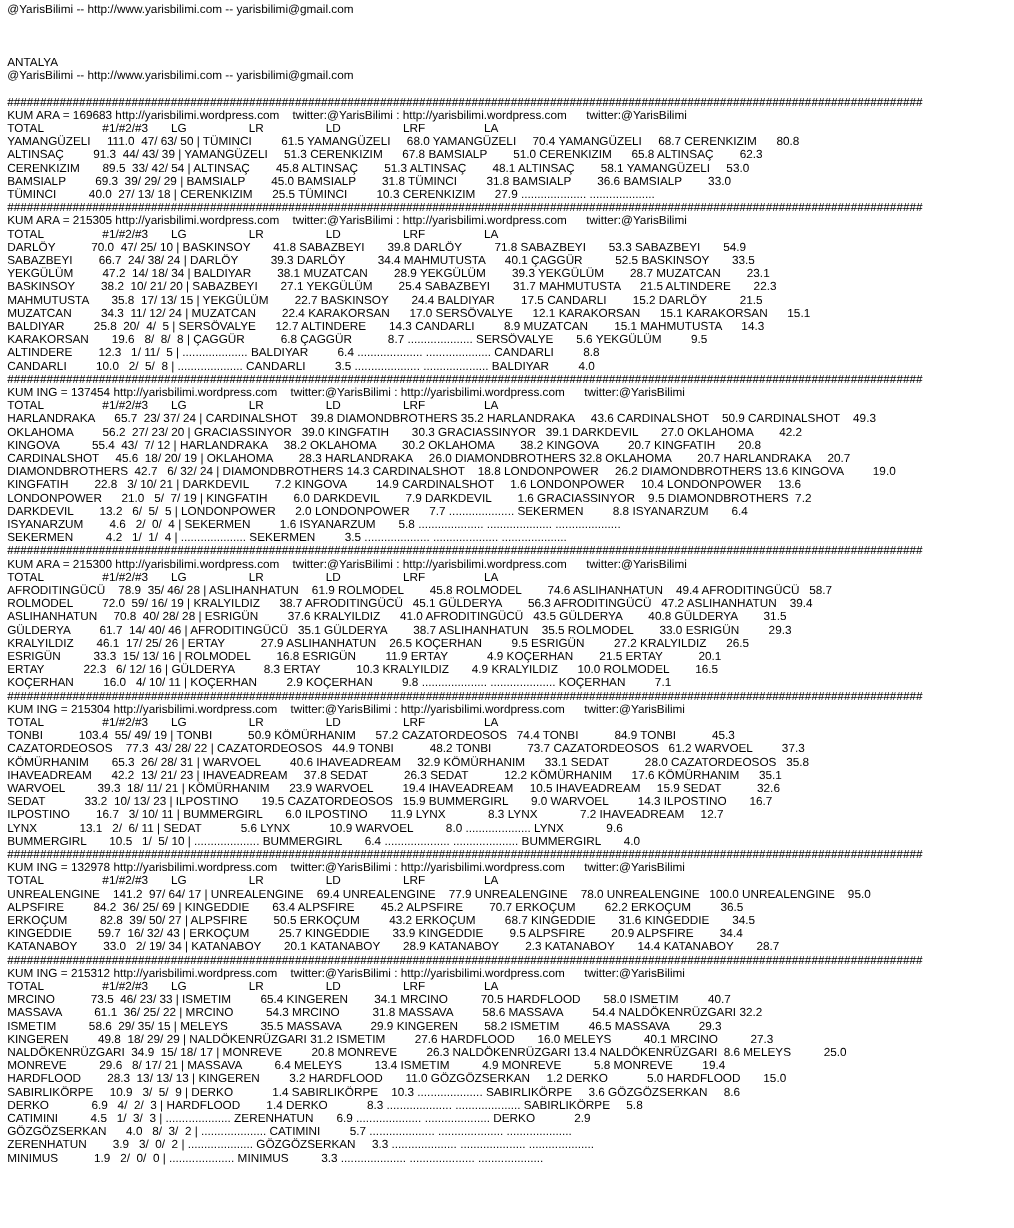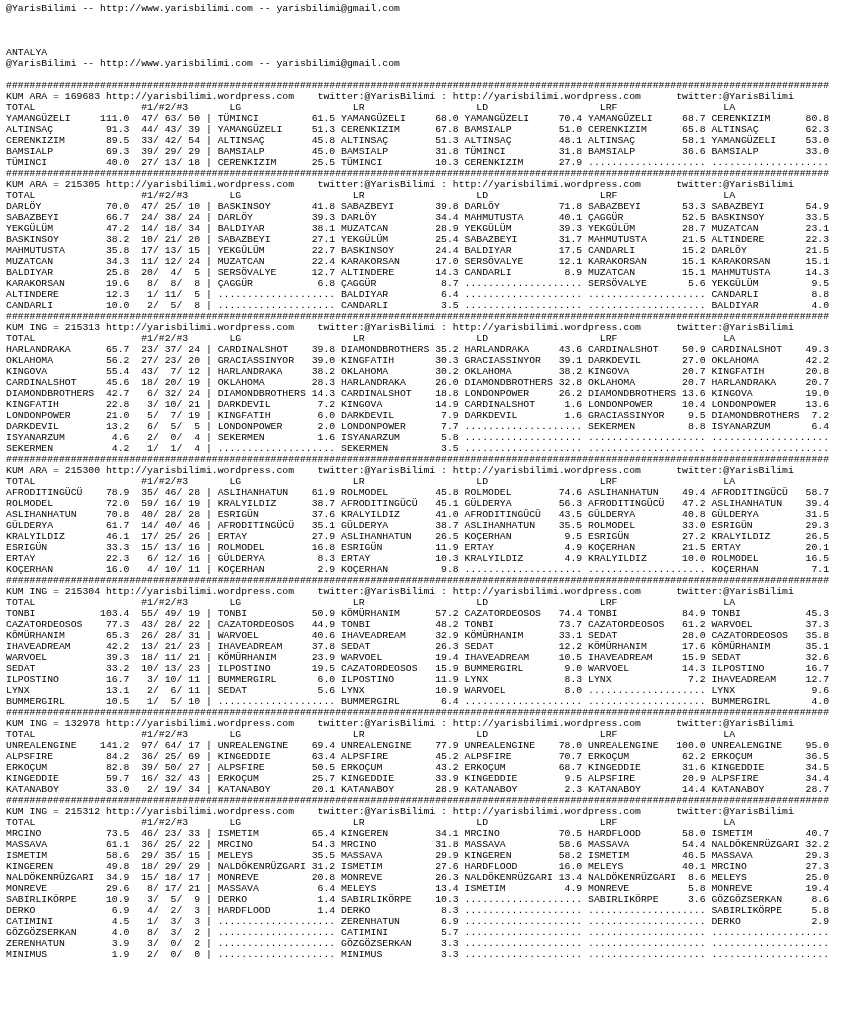--- a/index.html
+++ b/index.html
@@ -1,18 +1,18 @@
 <!DOCTYPE html>
 <html><head>
 <meta charset="utf-8">
 <style>
   html, body { margin:0; padding:0; background:#ffffff; }
   body { width:845px; height:1023px; overflow:hidden; }
   #report {
-    font-family: Liberation Mono, monospace;
+    font-family: Liberation Sans, sans-serif;
     font-size: 9.8px;
     color:#000000;
     padding: 3px 0 0 6px;
   }
   .line { height:11px; line-height:11px; white-space:pre; }
 </style>
 </head>
 <body>
 
 <div id="report">
@@ -38,21 +38,21 @@
     <div class="line">SABAZBEYI        66.7  24/ 38/ 24 | DARLÖY          39.3 DARLÖY          34.4 MAHMUTUSTA      40.1 ÇAGGÜR          52.5 BASKINSOY       33.5</div>
     <div class="line">YEKGÜLÜM         47.2  14/ 18/ 34 | BALDIYAR        38.1 MUZATCAN        28.9 YEKGÜLÜM        39.3 YEKGÜLÜM        28.7 MUZATCAN        23.1</div>
     <div class="line">BASKINSOY        38.2  10/ 21/ 20 | SABAZBEYI       27.1 YEKGÜLÜM        25.4 SABAZBEYI       31.7 MAHMUTUSTA      21.5 ALTINDERE       22.3</div>
     <div class="line">MAHMUTUSTA       35.8  17/ 13/ 15 | YEKGÜLÜM        22.7 BASKINSOY       24.4 BALDIYAR        17.5 CANDARLI        15.2 DARLÖY          21.5</div>
     <div class="line">MUZATCAN         34.3  11/ 12/ 24 | MUZATCAN        22.4 KARAKORSAN      17.0 SERSÖVALYE      12.1 KARAKORSAN      15.1 KARAKORSAN      15.1</div>
     <div class="line">BALDIYAR         25.8  20/  4/  5 | SERSÖVALYE      12.7 ALTINDERE       14.3 CANDARLI         8.9 MUZATCAN        15.1 MAHMUTUSTA      14.3</div>
     <div class="line">KARAKORSAN       19.6   8/  8/  8 | ÇAGGÜR           6.8 ÇAGGÜR           8.7 .................... SERSÖVALYE       5.6 YEKGÜLÜM         9.5</div>
     <div class="line">ALTINDERE        12.3   1/ 11/  5 | .................... BALDIYAR         6.4 .................... .................... CANDARLI         8.8</div>
     <div class="line">CANDARLI         10.0   2/  5/  8 | .................... CANDARLI         3.5 .................... .................... BALDIYAR         4.0</div>
     <div class="line">############################################################################################################################################</div>
-    <div class="line">KUM ING = 215313 http://yarisbilimi.wordpress.com    twitter:@YarisBilimi : http://yarisbilimi.wordpress.com      twitter:@YarisBilimi</div>
+    <div class="line">KUM ING = 137454 http://yarisbilimi.wordpress.com    twitter:@YarisBilimi : http://yarisbilimi.wordpress.com      twitter:@YarisBilimi</div>
     <div class="line">TOTAL                  #1/#2/#3       LG                   LR                   LD                   LRF                  LA</div>
     <div class="line">HARLANDRAKA      65.7  23/ 37/ 24 | CARDINALSHOT    39.8 DIAMONDBROTHERS 35.2 HARLANDRAKA     43.6 CARDINALSHOT    50.9 CARDINALSHOT    49.3</div>
     <div class="line">OKLAHOMA         56.2  27/ 23/ 20 | GRACIASSINYOR   39.0 KINGFATIH       30.3 GRACIASSINYOR   39.1 DARKDEVIL       27.0 OKLAHOMA        42.2</div>
     <div class="line">KINGOVA          55.4  43/  7/ 12 | HARLANDRAKA     38.2 OKLAHOMA        30.2 OKLAHOMA        38.2 KINGOVA         20.7 KINGFATIH       20.8</div>
     <div class="line">CARDINALSHOT     45.6  18/ 20/ 19 | OKLAHOMA        28.3 HARLANDRAKA     26.0 DIAMONDBROTHERS 32.8 OKLAHOMA        20.7 HARLANDRAKA     20.7</div>
     <div class="line">DIAMONDBROTHERS  42.7   6/ 32/ 24 | DIAMONDBROTHERS 14.3 CARDINALSHOT    18.8 LONDONPOWER     26.2 DIAMONDBROTHERS 13.6 KINGOVA         19.0</div>
     <div class="line">KINGFATIH        22.8   3/ 10/ 21 | DARKDEVIL        7.2 KINGOVA         14.9 CARDINALSHOT     1.6 LONDONPOWER     10.4 LONDONPOWER     13.6</div>
     <div class="line">LONDONPOWER      21.0   5/  7/ 19 | KINGFATIH        6.0 DARKDEVIL        7.9 DARKDEVIL        1.6 GRACIASSINYOR    9.5 DIAMONDBROTHERS  7.2</div>
     <div class="line">DARKDEVIL        13.2   6/  5/  5 | LONDONPOWER      2.0 LONDONPOWER      7.7 .................... SEKERMEN         8.8 ISYANARZUM       6.4</div>
     <div class="line">ISYANARZUM        4.6   2/  0/  4 | SEKERMEN         1.6 ISYANARZUM       5.8 .................... .................... ....................</div>
@@ -90,19 +90,20 @@
     <div class="line">KATANABOY        33.0   2/ 19/ 34 | KATANABOY       20.1 KATANABOY       28.9 KATANABOY        2.3 KATANABOY       14.4 KATANABOY       28.7</div>
     <div class="line">############################################################################################################################################</div>
     <div class="line">KUM ING = 215312 http://yarisbilimi.wordpress.com    twitter:@YarisBilimi : http://yarisbilimi.wordpress.com      twitter:@YarisBilimi</div>
     <div class="line">TOTAL                  #1/#2/#3       LG                   LR                   LD                   LRF                  LA</div>
     <div class="line">MRCINO           73.5  46/ 23/ 33 | ISMETIM         65.4 KINGEREN        34.1 MRCINO          70.5 HARDFLOOD       58.0 ISMETIM         40.7</div>
     <div class="line">MASSAVA          61.1  36/ 25/ 22 | MRCINO          54.3 MRCINO          31.8 MASSAVA         58.6 MASSAVA         54.4 NALDÖKENRÜZGARI 32.2</div>
     <div class="line">ISMETIM          58.6  29/ 35/ 15 | MELEYS          35.5 MASSAVA         29.9 KINGEREN        58.2 ISMETIM         46.5 MASSAVA         29.3</div>
     <div class="line">KINGEREN         49.8  18/ 29/ 29 | NALDÖKENRÜZGARI 31.2 ISMETIM         27.6 HARDFLOOD       16.0 MELEYS          40.1 MRCINO          27.3</div>
     <div class="line">NALDÖKENRÜZGARI  34.9  15/ 18/ 17 | MONREVE         20.8 MONREVE         26.3 NALDÖKENRÜZGARI 13.4 NALDÖKENRÜZGARI  8.6 MELEYS          25.0</div>
     <div class="line">MONREVE          29.6   8/ 17/ 21 | MASSAVA          6.4 MELEYS          13.4 ISMETIM          4.9 MONREVE          5.8 MONREVE         19.4</div>
+    <div class="line">HARDFLOOD        28.3  13/ 13/ 13 | KINGEREN         3.2 HARDFLOOD       11.0 GÖZGÖZSERKAN     1.2 DERKO            5.0 HARDFLOOD       15.0</div>
     <div class="line">SABIRLIKÖRPE     10.9   3/  5/  9 | DERKO            1.4 SABIRLIKÖRPE    10.3 .................... SABIRLIKÖRPE     3.6 GÖZGÖZSERKAN     8.6</div>
     <div class="line">DERKO             6.9   4/  2/  3 | HARDFLOOD        1.4 DERKO            8.3 .................... .................... SABIRLIKÖRPE     5.8</div>
     <div class="line">CATIMINI          4.5   1/  3/  3 | .................... ZERENHATUN       6.9 .................... .................... DERKO            2.9</div>
     <div class="line">GÖZGÖZSERKAN      4.0   8/  3/  2 | .................... CATIMINI         5.7 .................... .................... ....................</div>
     <div class="line">ZERENHATUN        3.9   3/  0/  2 | .................... GÖZGÖZSERKAN     3.3 .................... .................... ....................</div>
     <div class="line">MINIMUS           1.9   2/  0/  0 | .................... MINIMUS          3.3 .................... .................... ....................</div>
   </div>
 
 </body></html>

